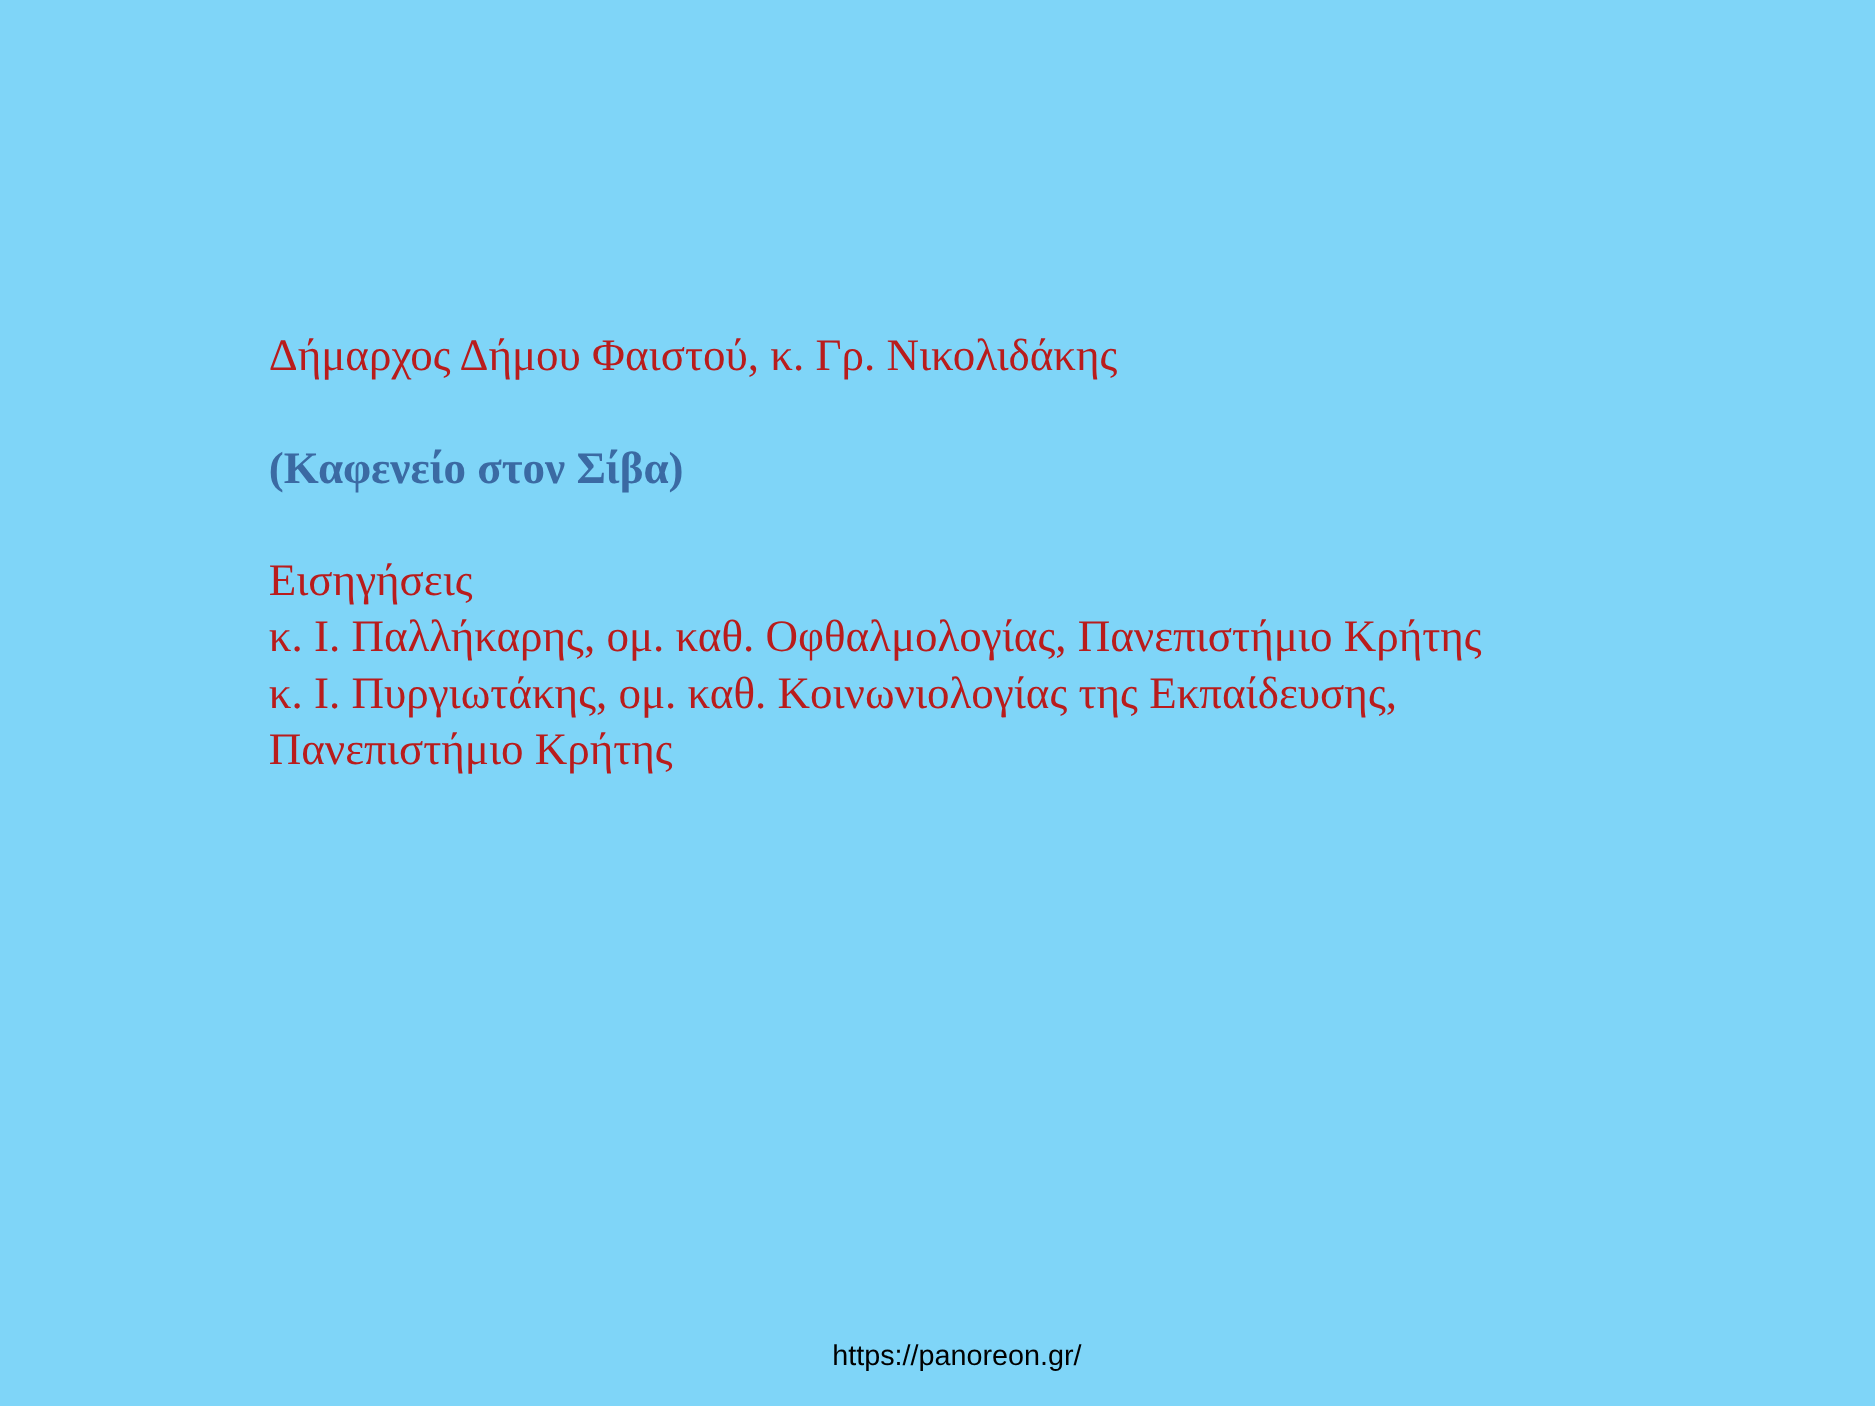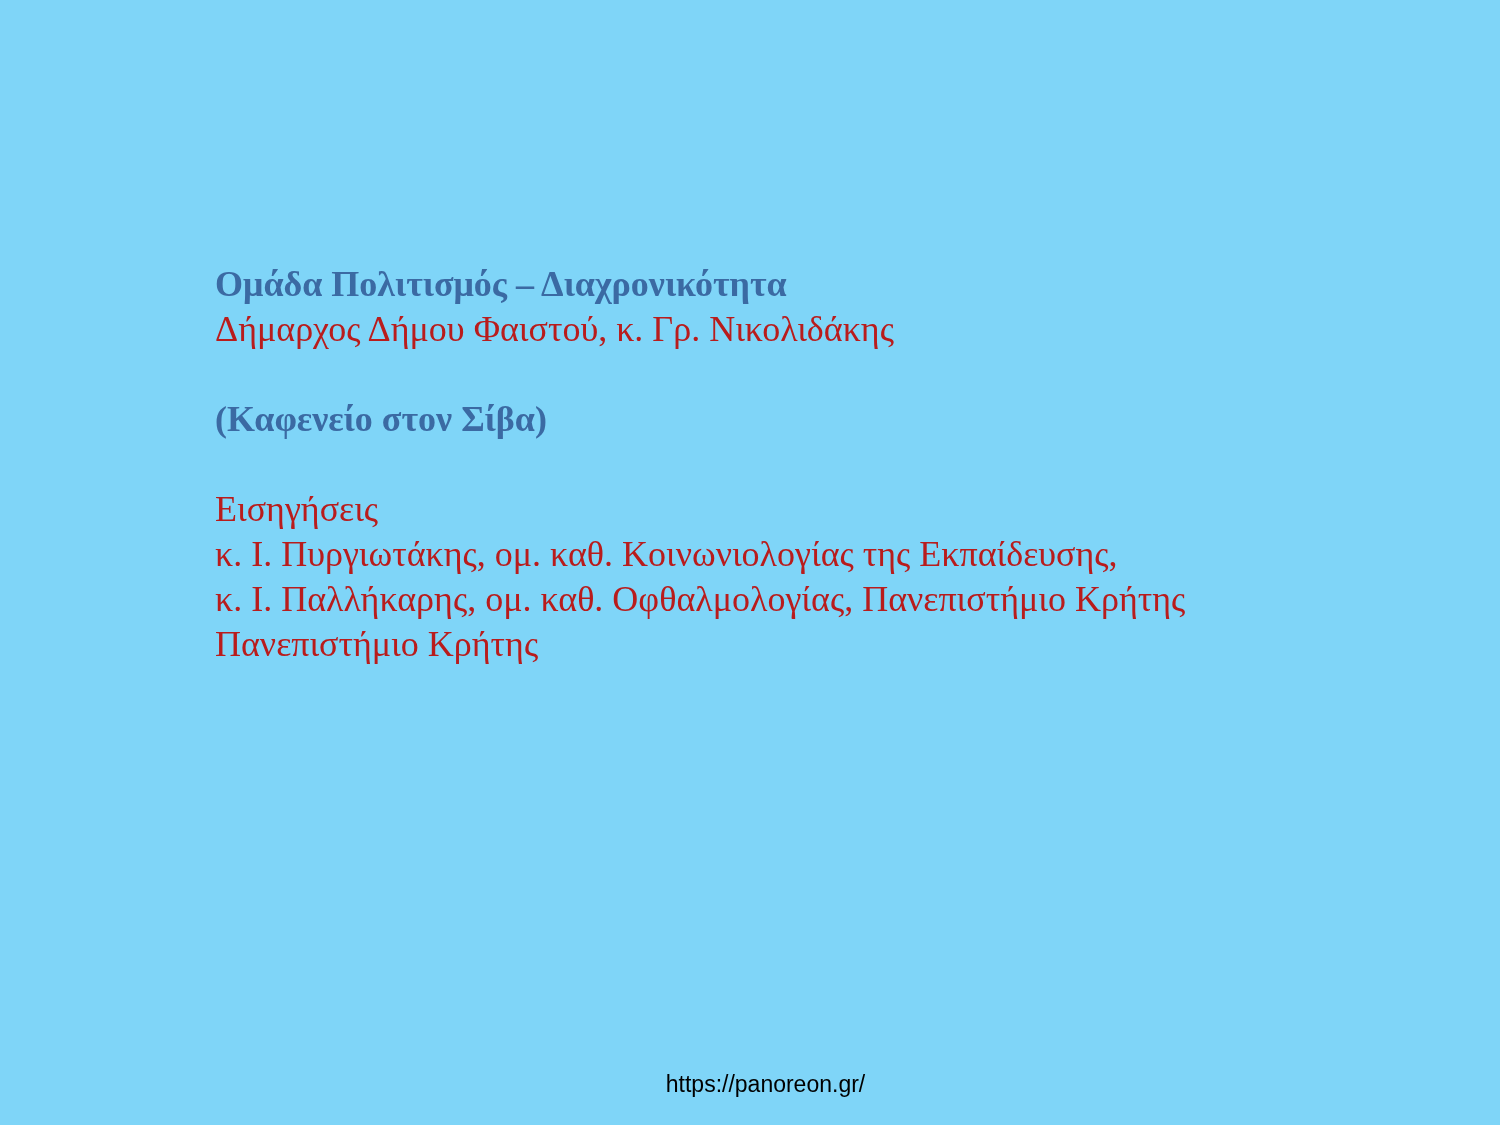--- a/index.html
+++ b/index.html
@@ -45,24 +45,23 @@
       font-family: "Liberation Sans", "DejaVu Sans", sans-serif;
       font-size: 23px;
       color: #000000;
       padding-left: 32px;
     }
   </style>
 </head>
 <body>
 
 <div class="content">
-  <span class="line heading">Ομάδα Πολιτισμός – Διαχρονικότητα</span>
   <span class="line body-text">Δήμαρχος Δήμου Φαιστού, κ. Γρ. Νικολιδάκης</span>
   <span class="spacer"></span>
   <span class="line heading">(Καφενείο στον Σίβα)</span>
   <span class="spacer"></span>
   <span class="line body-text">Εισηγήσεις</span>
+  <span class="line body-text">κ. Ι. Παλλήκαρης, ομ. καθ. Οφθαλμολογίας, Πανεπιστήμιο Κρήτης</span>
   <span class="line body-text">κ. Ι. Πυργιωτάκης, ομ. καθ. Κοινωνιολογίας της Εκπαίδευσης,</span>
-  <span class="line body-text">κ. Ι. Παλλήκαρης, ομ. καθ. Οφθαλμολογίας, Πανεπιστήμιο Κρήτης</span>
   <span class="line body-text">Πανεπιστήμιο Κρήτης</span>
 </div>
 
 <div class="footer">https://panoreon.gr/</div>
 
 </body></html>

